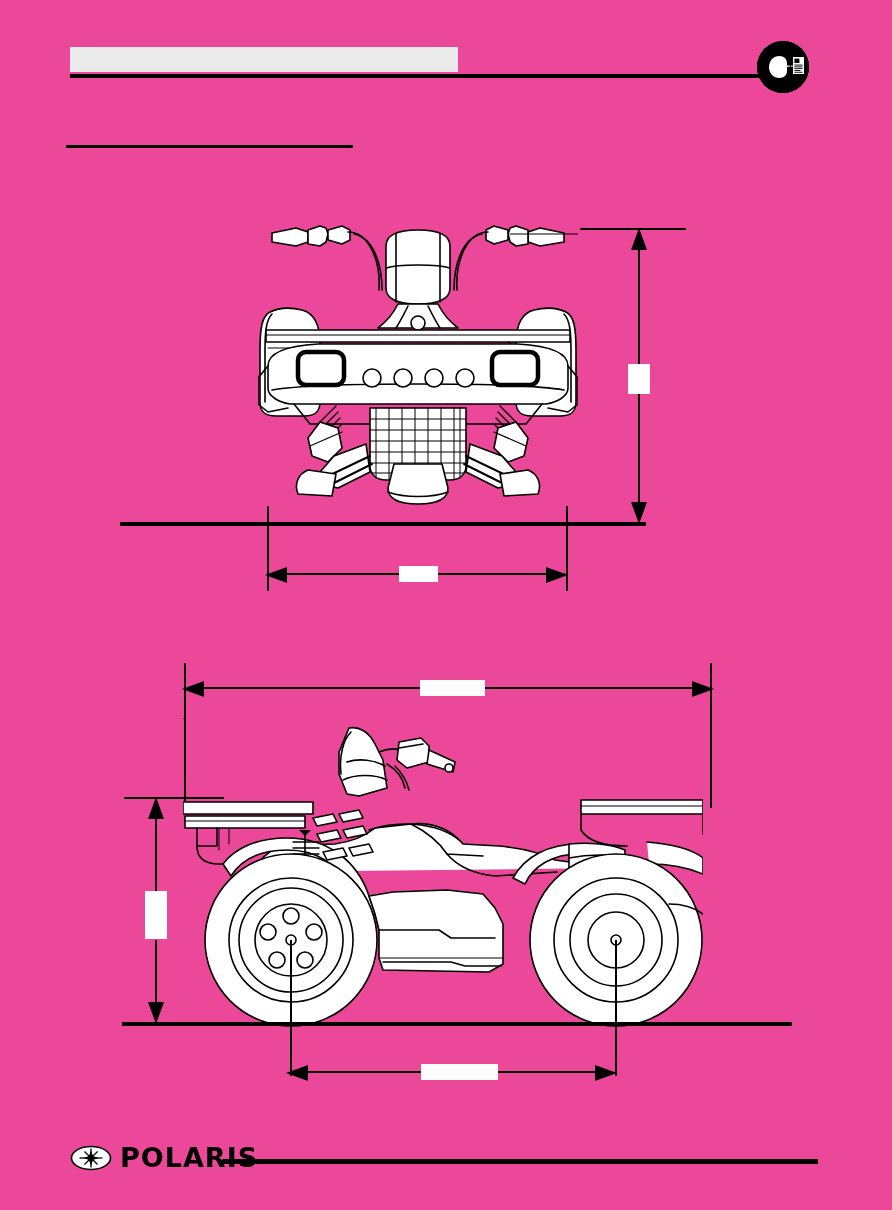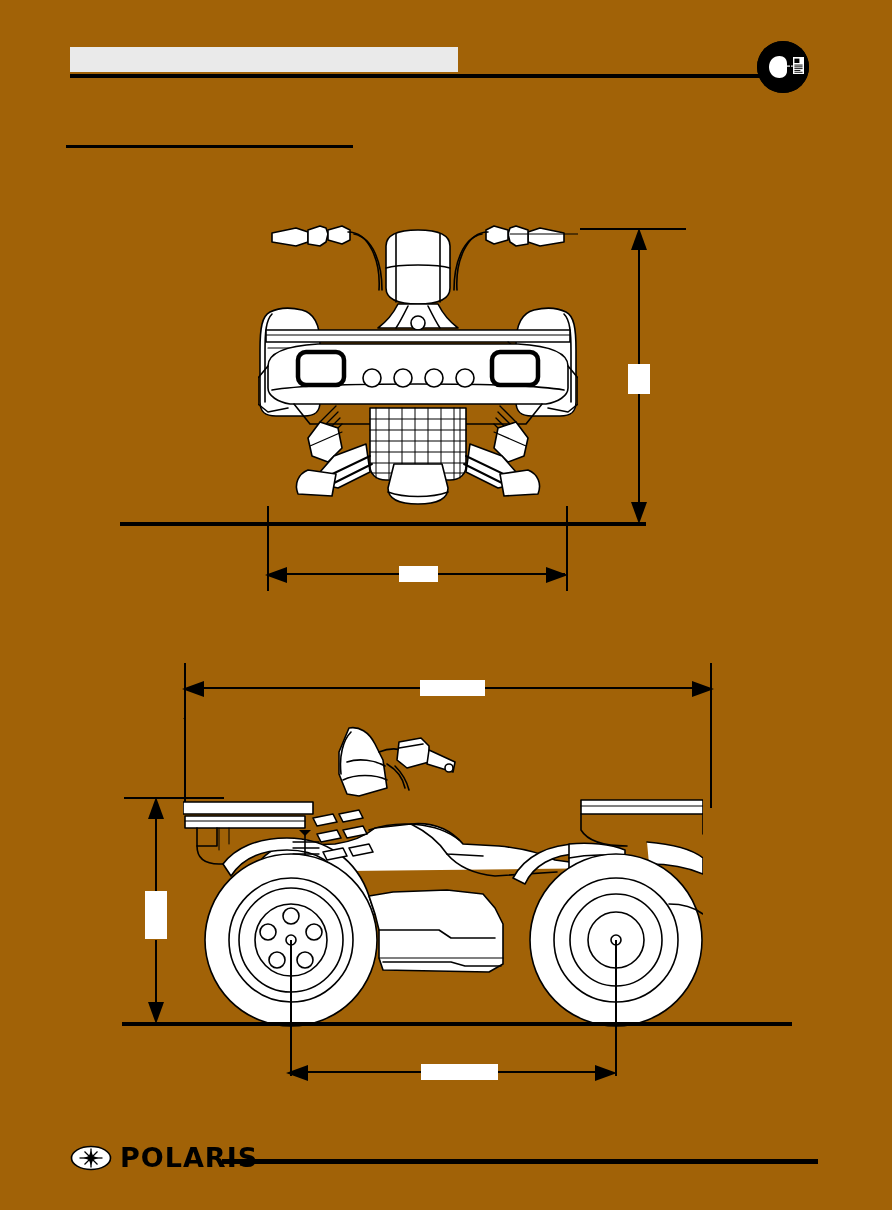--- a/index.html
+++ b/index.html
@@ -9,21 +9,21 @@
     background: #ffffff;
   }
   body {
     font-family: "Liberation Sans", sans-serif;
     color: #000000;
   }
   #page {
     position: relative;
     width: 892px;
     height: 1210px;
-    background: #a16207;
+    background: #ec4899;
     overflow: hidden;
   }
 
   
   #header-title-box {
     position: absolute;
     left: 70px;
     top: 47px;
     width: 388px;
     height: 25px;

